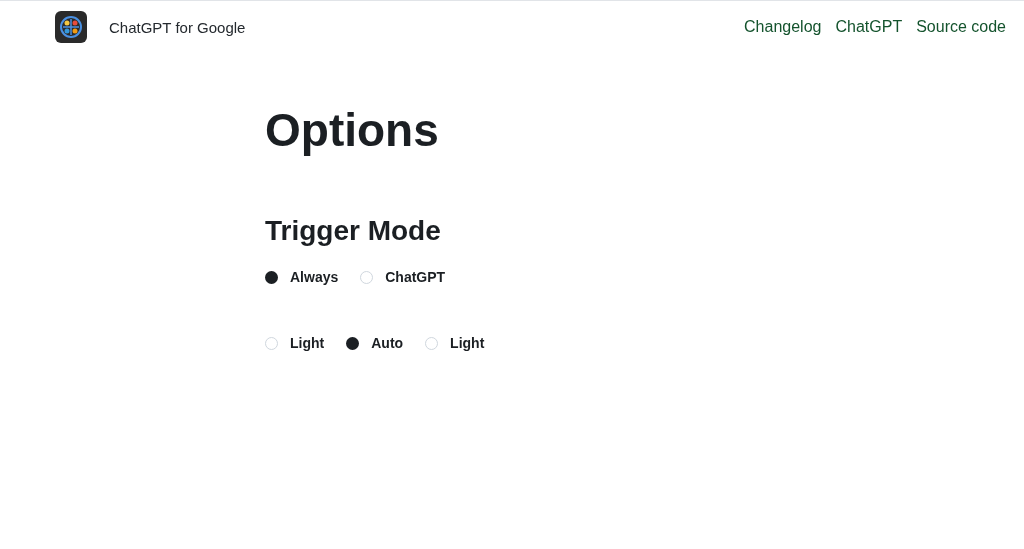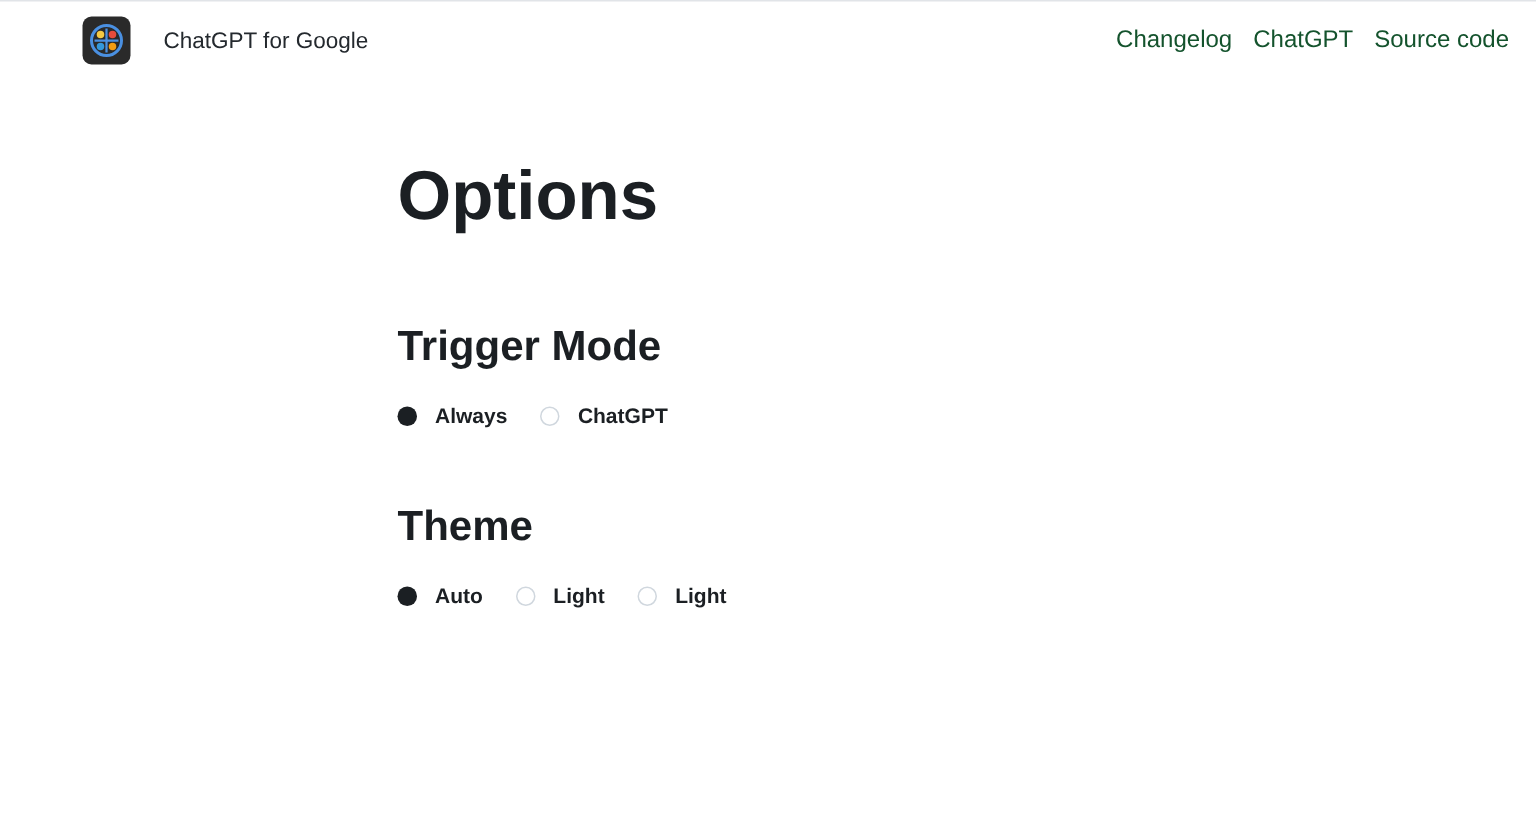--- a/index.html
+++ b/index.html
@@ -135,29 +135,28 @@
         <span class="radio-label">Always</span>
       </div>
       <div class="radio-option">
         <div class="radio"></div>
         <span class="radio-label">ChatGPT</span>
       </div>
     </div>
   </div>
 
   <div class="section">
-    <h2 class="section-title">Theme</h2>
     <div class="radio-group">
+      <div class="radio-option">
+        <div class="radio"></div>
+        <span class="radio-label">Light</span>
+      </div>
       <div class="radio-option">
         <div class="radio selected"></div>
         <span class="radio-label">Auto</span>
-      </div>
-      <div class="radio-option">
-        <div class="radio"></div>
-        <span class="radio-label">Light</span>
       </div>
       <div class="radio-option">
         <div class="radio"></div>
         <span class="radio-label">Light</span>
       </div>
     </div>
   </div>
 </div>
 
 </body></html>

